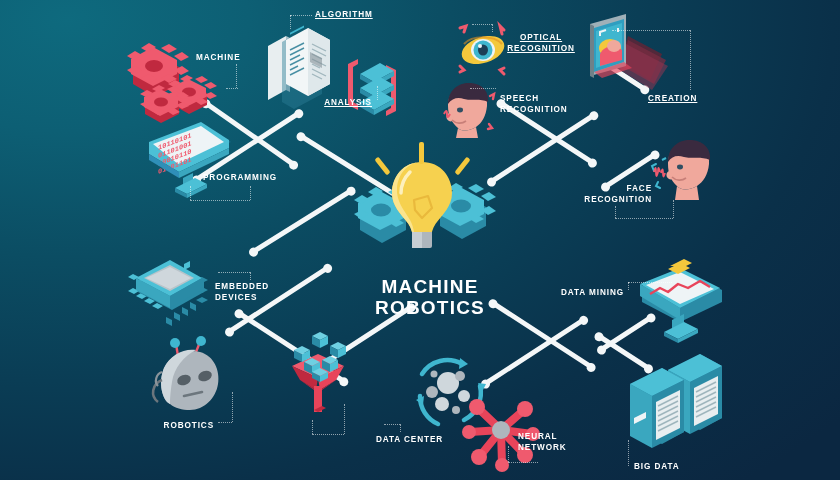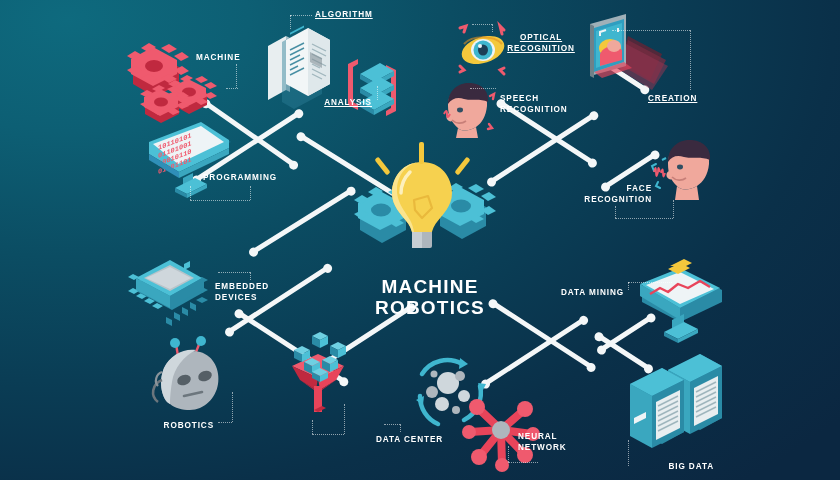--- a/index.html
+++ b/index.html
@@ -560,16 +560,16 @@
         <path d="M36 48 L56 38"></path>
           <path d="M36 53 L56 43"></path>
           <path d="M36 58 L56 48"></path>
         <path d="M36 63 L56 53"></path>
           <path d="M36 68 L56 58"></path>
           <path d="M36 73 L56 63"></path>
       </g>
       <path d="M12 60 L24 54 L24 60 L12 66 Z" fill="#eef4f6"></path>
     </svg>
   </div>
-  <div class="lbl" style="left:634px;top:462px;width:80px;text-align:right;">BIG DATA</div>
+  <div class="lbl" style="left:634px;top:462px;width:80px;">BIG DATA</div>
   <div class="dot" style="left:628px;top:440px;width:1px;height:26px;border-left-width:1px;"></div>
 
 </div>
 
 </body></html>

